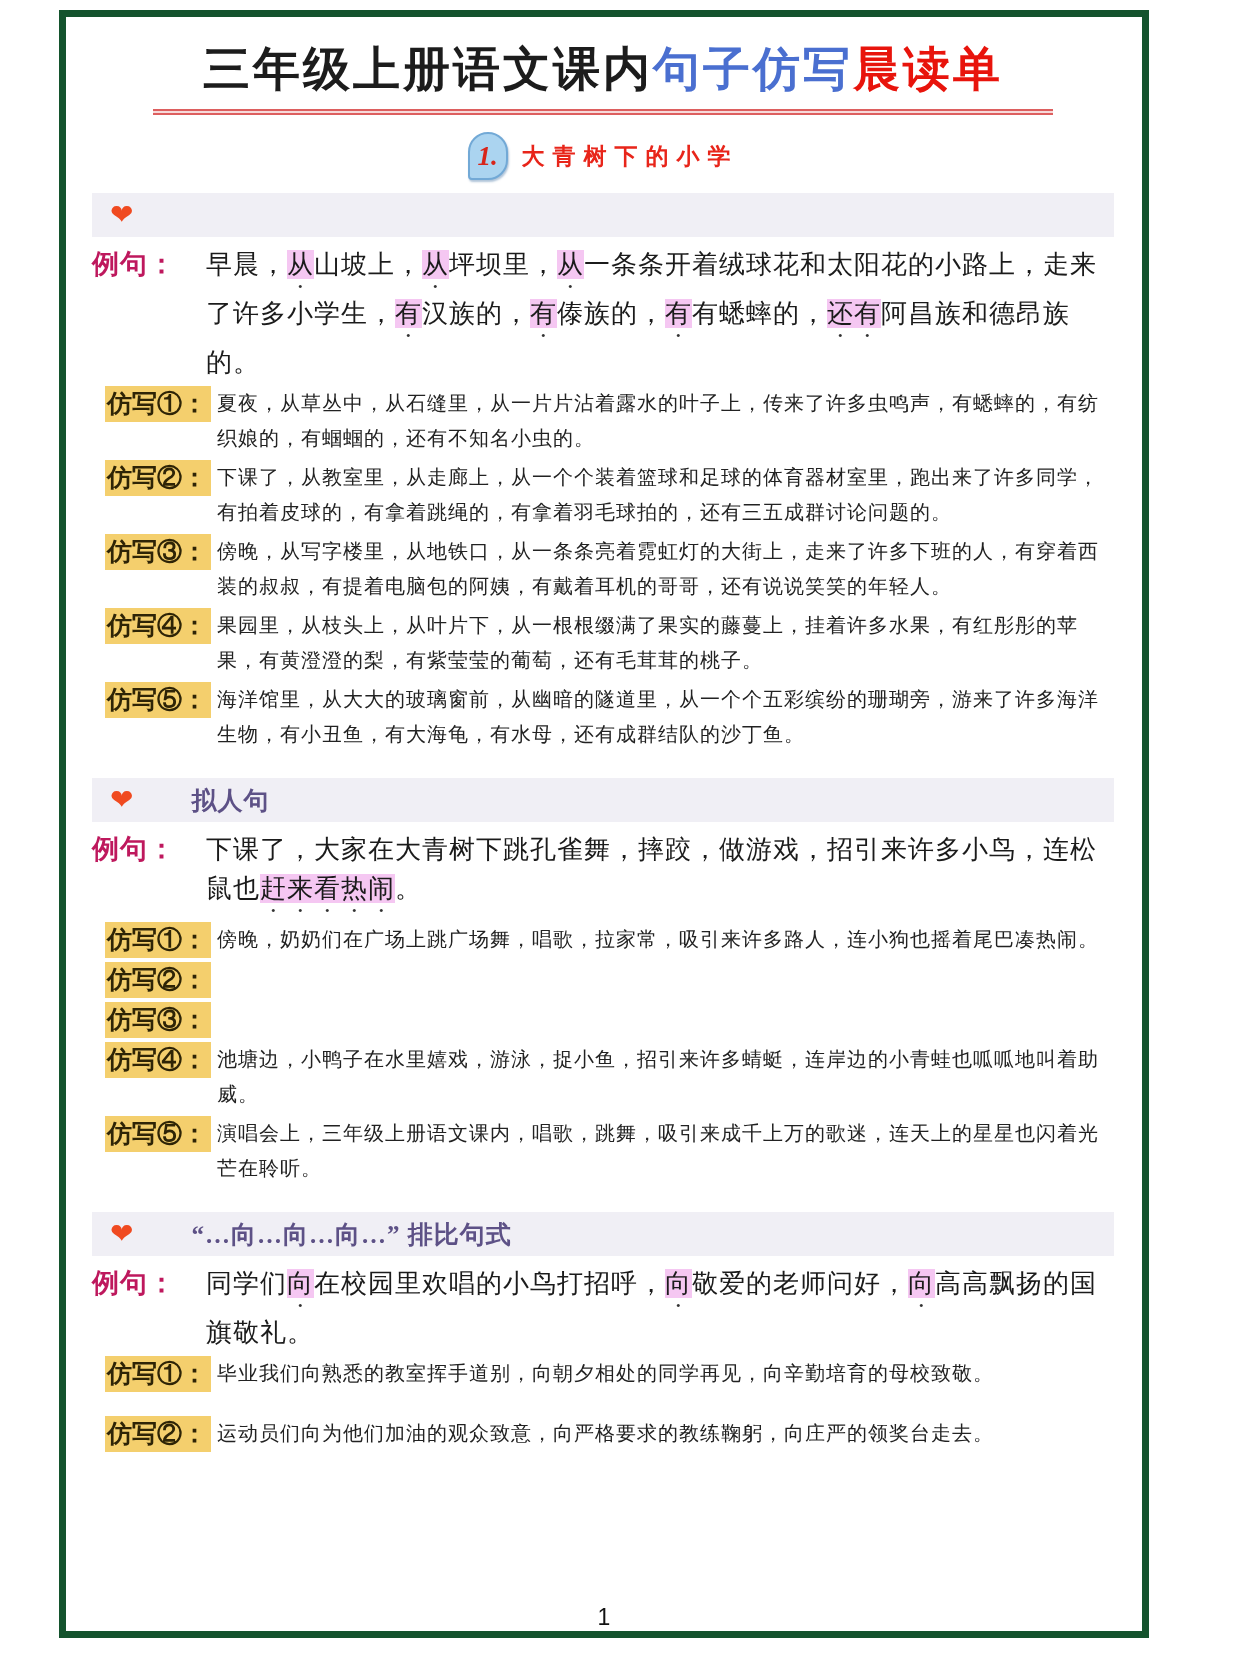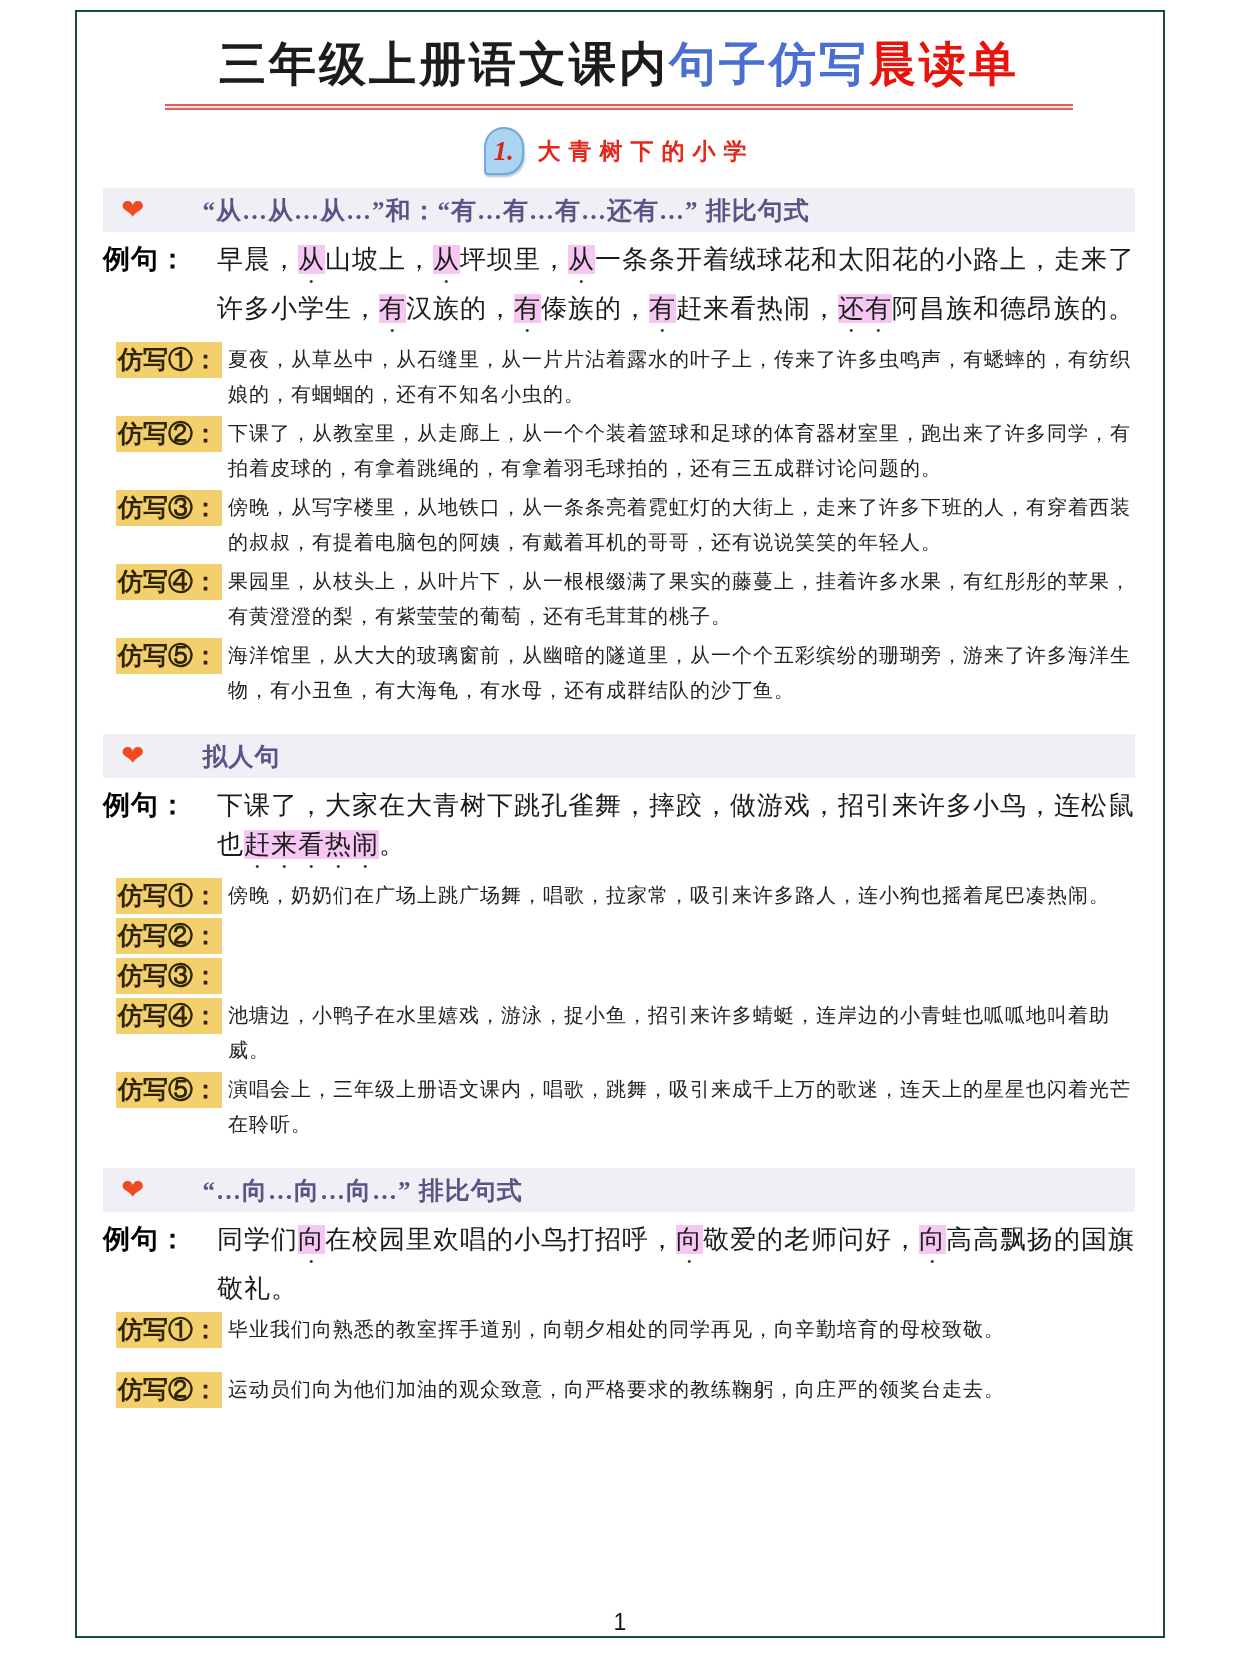--- a/index.html
+++ b/index.html
@@ -3,23 +3,23 @@
 <meta charset="utf-8">
 <style>
   html, body {
     margin: 0; padding: 0;
     background: #ffffff;
     width: 1243px; height: 1655px;
     font-family: "Liberation Serif", serif;
   }
   .frame {
     position: absolute;
-    left: 75px; top: 10px;
+    left: 59px; top: 10px;
     width: 1090px; height: 1628px;
-    border: 2px solid #14532d;
+    border: 7px solid #14532d;
     box-sizing: border-box;
     background: #fff;
     padding: 10px 28px 0 26px;
     overflow: hidden;
   }
   
   .page-title {
     text-align: center;
     font-size: 47px;
     font-weight: 900;
@@ -84,21 +84,21 @@
     letter-spacing: 1px;
   }
   
   .ex-row {
     display: flex;
     margin: 8px 0 4px 0;
   }
   .ex-label {
     flex: none;
     width: 96px;
-    color: #000000;
+    color: #be185d;
     font-weight: bold;
     font-size: 27px;
     line-height: 39px;
     letter-spacing: 1px;
   }
   .ex-text {
     font-size: 26px;
     line-height: 39px;
     color: #1b1b1b;
     letter-spacing: 1px;
@@ -163,25 +163,24 @@
   <div class="divider"></div>
 
   <div class="lesson">
     <span class="lesson-badge">1.</span>
     <span class="lesson-name">大青树下的小学</span>
   </div>
 
   <div class="sec">
     <div class="sec-head">
       <span class="heart">❤</span>
-      <span class="sec-title">“从…从…从…”和：“有…有…有…还有…” 排比句式</span>
     </div>
     <div class="ex-row">
       <span class="ex-label">例句：</span>
-      <span class="ex-text"><span>早晨，</span><span class="hl">从</span><span>山坡上，</span><span class="hl">从</span><span>坪坝里，</span><span class="hl">从</span><span>一条条开着绒球花和太阳花的小路上，走来了许多小学生，</span><span class="hl">有</span><span>汉族的，</span><span class="hl">有</span><span>傣族的，</span><span class="hl">有</span><span>赶来看热闹，</span><span class="hl">还有</span><span>阿昌族和德昂族的。</span></span>
+      <span class="ex-text"><span>早晨，</span><span class="hl">从</span><span>山坡上，</span><span class="hl">从</span><span>坪坝里，</span><span class="hl">从</span><span>一条条开着绒球花和太阳花的小路上，走来了许多小学生，</span><span class="hl">有</span><span>汉族的，</span><span class="hl">有</span><span>傣族的，</span><span class="hl">有</span><span>有蟋蟀的，</span><span class="hl">还有</span><span>阿昌族和德昂族的。</span></span>
     </div>
     <div class="item">
       <span class="item-label">仿写①：</span>
       <span class="item-text">夏夜，从草丛中，从石缝里，从一片片沾着露水的叶子上，传来了许多虫鸣声，有蟋蟀的，有纺织娘的，有蝈蝈的，还有不知名小虫的。</span>
     </div>
     <div class="item">
       <span class="item-label">仿写②：</span>
       <span class="item-text">下课了，从教室里，从走廊上，从一个个装着篮球和足球的体育器材室里，跑出来了许多同学，有拍着皮球的，有拿着跳绳的，有拿着羽毛球拍的，还有三五成群讨论问题的。</span>
     </div>
     <div class="item">

